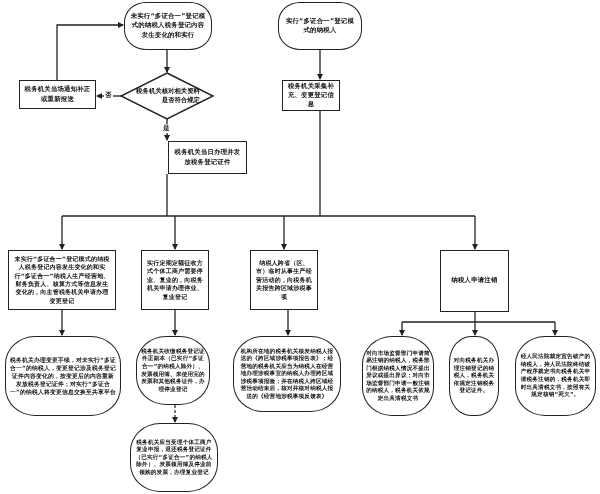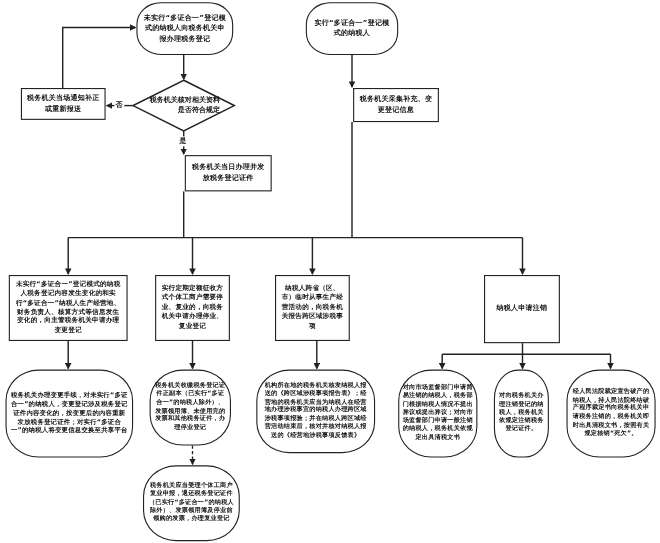--- a/index.html
+++ b/index.html
@@ -57,34 +57,34 @@
   <line x1="475" y1="310" x2="475" y2="322" stroke="#222" stroke-width="1.3"></line>
   <line x1="402" y1="322" x2="555" y2="322" stroke="#222" stroke-width="1.3"></line>
   <line x1="402" y1="322" x2="402" y2="335" stroke="#222" stroke-width="1.3" marker-end="url(#arr)"></line>
   <line x1="475" y1="322" x2="475" y2="335" stroke="#222" stroke-width="1.3" marker-end="url(#arr)"></line>
   <line x1="555" y1="322" x2="555" y2="335" stroke="#222" stroke-width="1.3" marker-end="url(#arr)"></line>
 
   <polygon points="167,73 213,96 167,119 121,96" fill="#fff" stroke="#222" stroke-width="1.4"></polygon>
 </svg>
 
 <div class="node term" style="left:124px;top:2px;width:88px;height:48px;">
-  <span class="txt">未实行“多证合一”登记模式的纳税人向税务机关申报办理税务登记</span>
+  <span class="txt">未实行“多证合一”登记模式的纳税人税务登记内容发生变化的和实行</span>
 </div>
 <div class="node term" style="left:278px;top:2px;width:84px;height:48px;">
   <span class="txt">实行“多证合一”登记模式的纳税人</span>
 </div>
 
 <div class="node rect" style="left:19px;top:80px;width:77px;height:29px;">
   <span class="txt">税务机关当场通知补正或重新报送</span>
 </div>
 <div class="diamond-label" style="left:134px;top:84px;width:66px;height:24px;">
   <span class="txt">税务机关核对相关资料是否符合规定</span>
 </div>
 <span class="edge-label" style="left:104px;top:91px;">否</span>
-<div class="node rect" style="left:282px;top:80px;width:78px;height:31px;margin-left:39px;">
+<div class="node rect" style="left:282px;top:80px;width:58px;height:31px;">
   <span class="txt">税务机关采集补充、变更登记信息</span>
 </div>
 <span class="edge-label" style="left:162px;top:124px;">是</span>
 
 <div class="node rect" style="left:128px;top:141px;width:79px;height:33px;margin-left:40px;">
   <span class="txt">税务机关当日办理并发放税务登记证件</span>
 </div>
 
 <div class="node rect" style="left:8px;top:250px;width:108px;height:60px;font-size:6px;line-height:1.4;">
   <span class="txt">未实行“多证合一”登记模式的纳税人税务登记内容发生变化的和实行“多证合一”纳税人生产经营地、财务负责人、核算方式等信息发生变化的，向主管税务机关申请办理变更登记</span>

